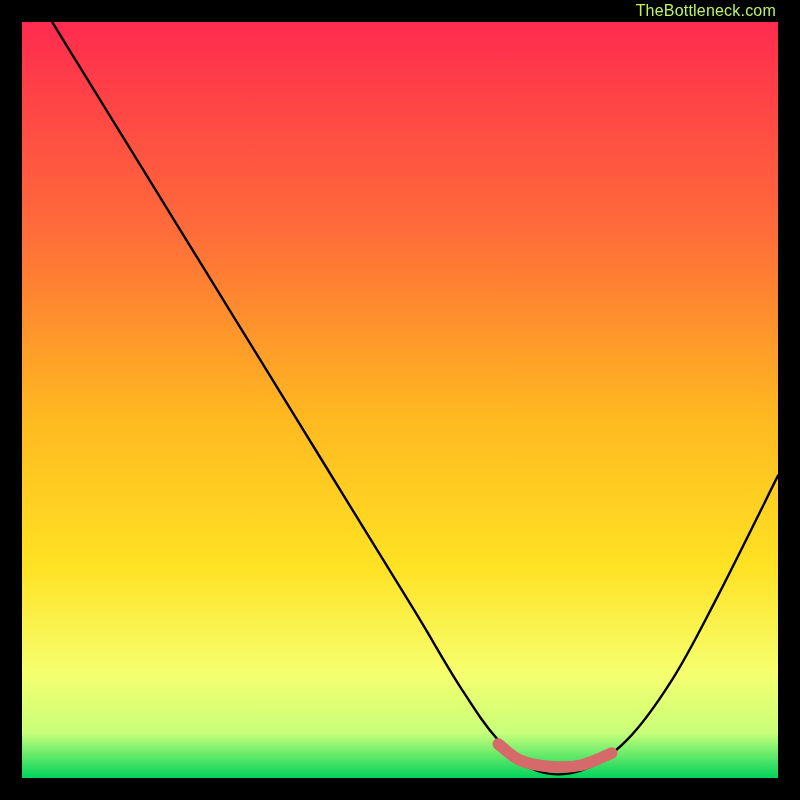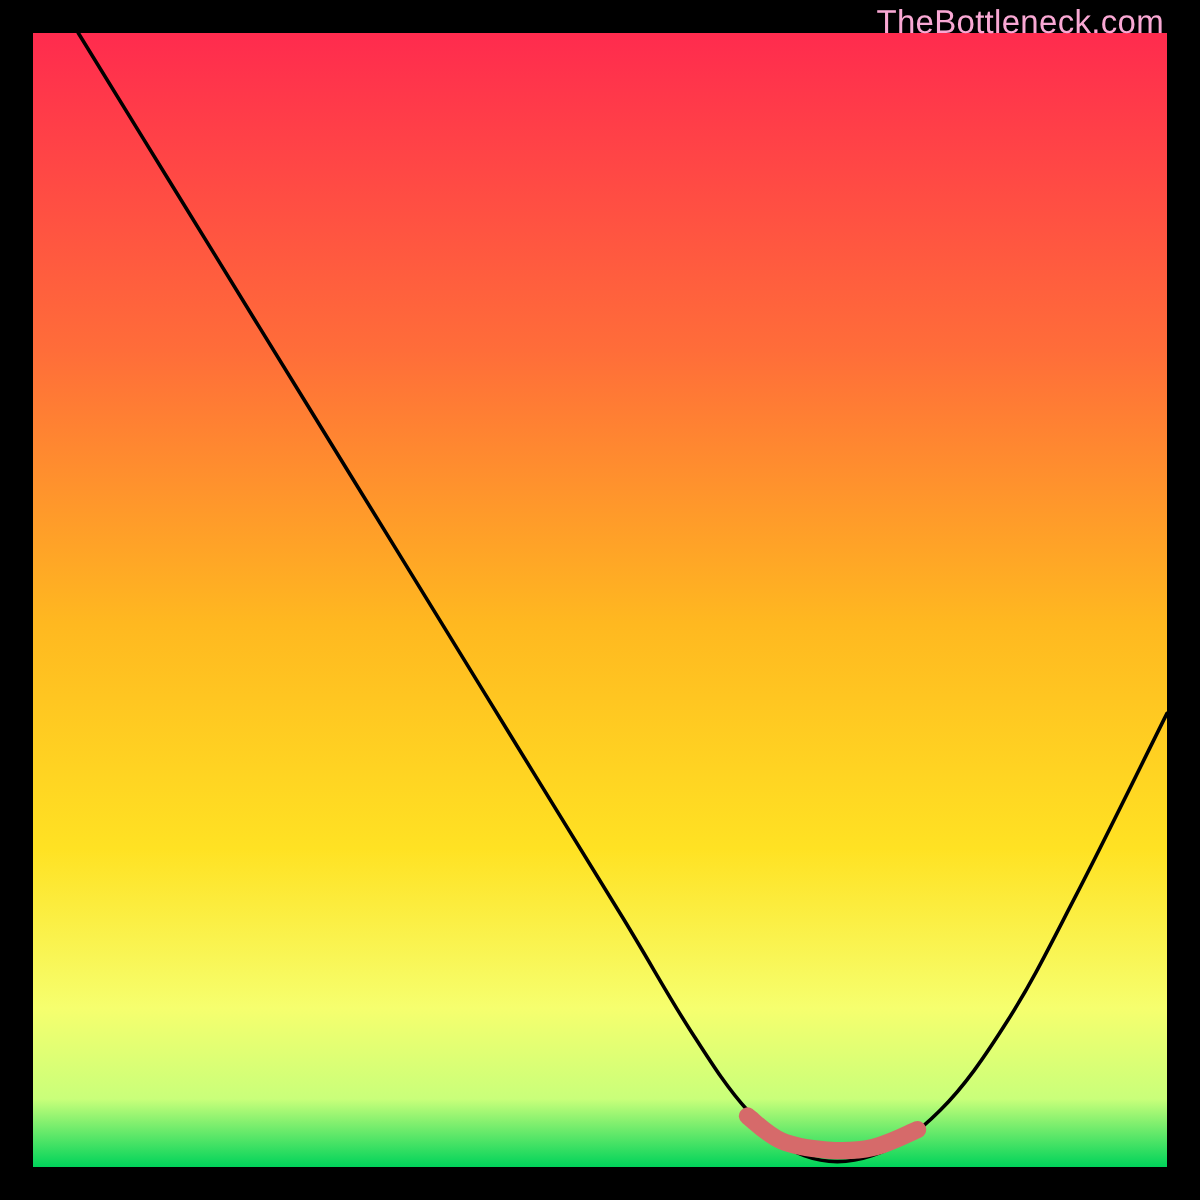--- a/index.html
+++ b/index.html
@@ -23,22 +23,22 @@
     position: absolute;
     left: 0;
     top: 0;
     width: 756px;
     height: 756px;
   }
   .watermark {
     position: absolute;
     top: 2px;
     right: 24px;
-    color: #f9a8d4;
-    font-size: 22px;
+    color: #bef264;
+    font-size: 16px;
     font-weight: 500;
     letter-spacing: 0.2px;
   }
 </style>
 </head>
 <body>
 
 <div class="frame">
   <svg class="plot-area" viewBox="0 0 756 756">
     <defs>

